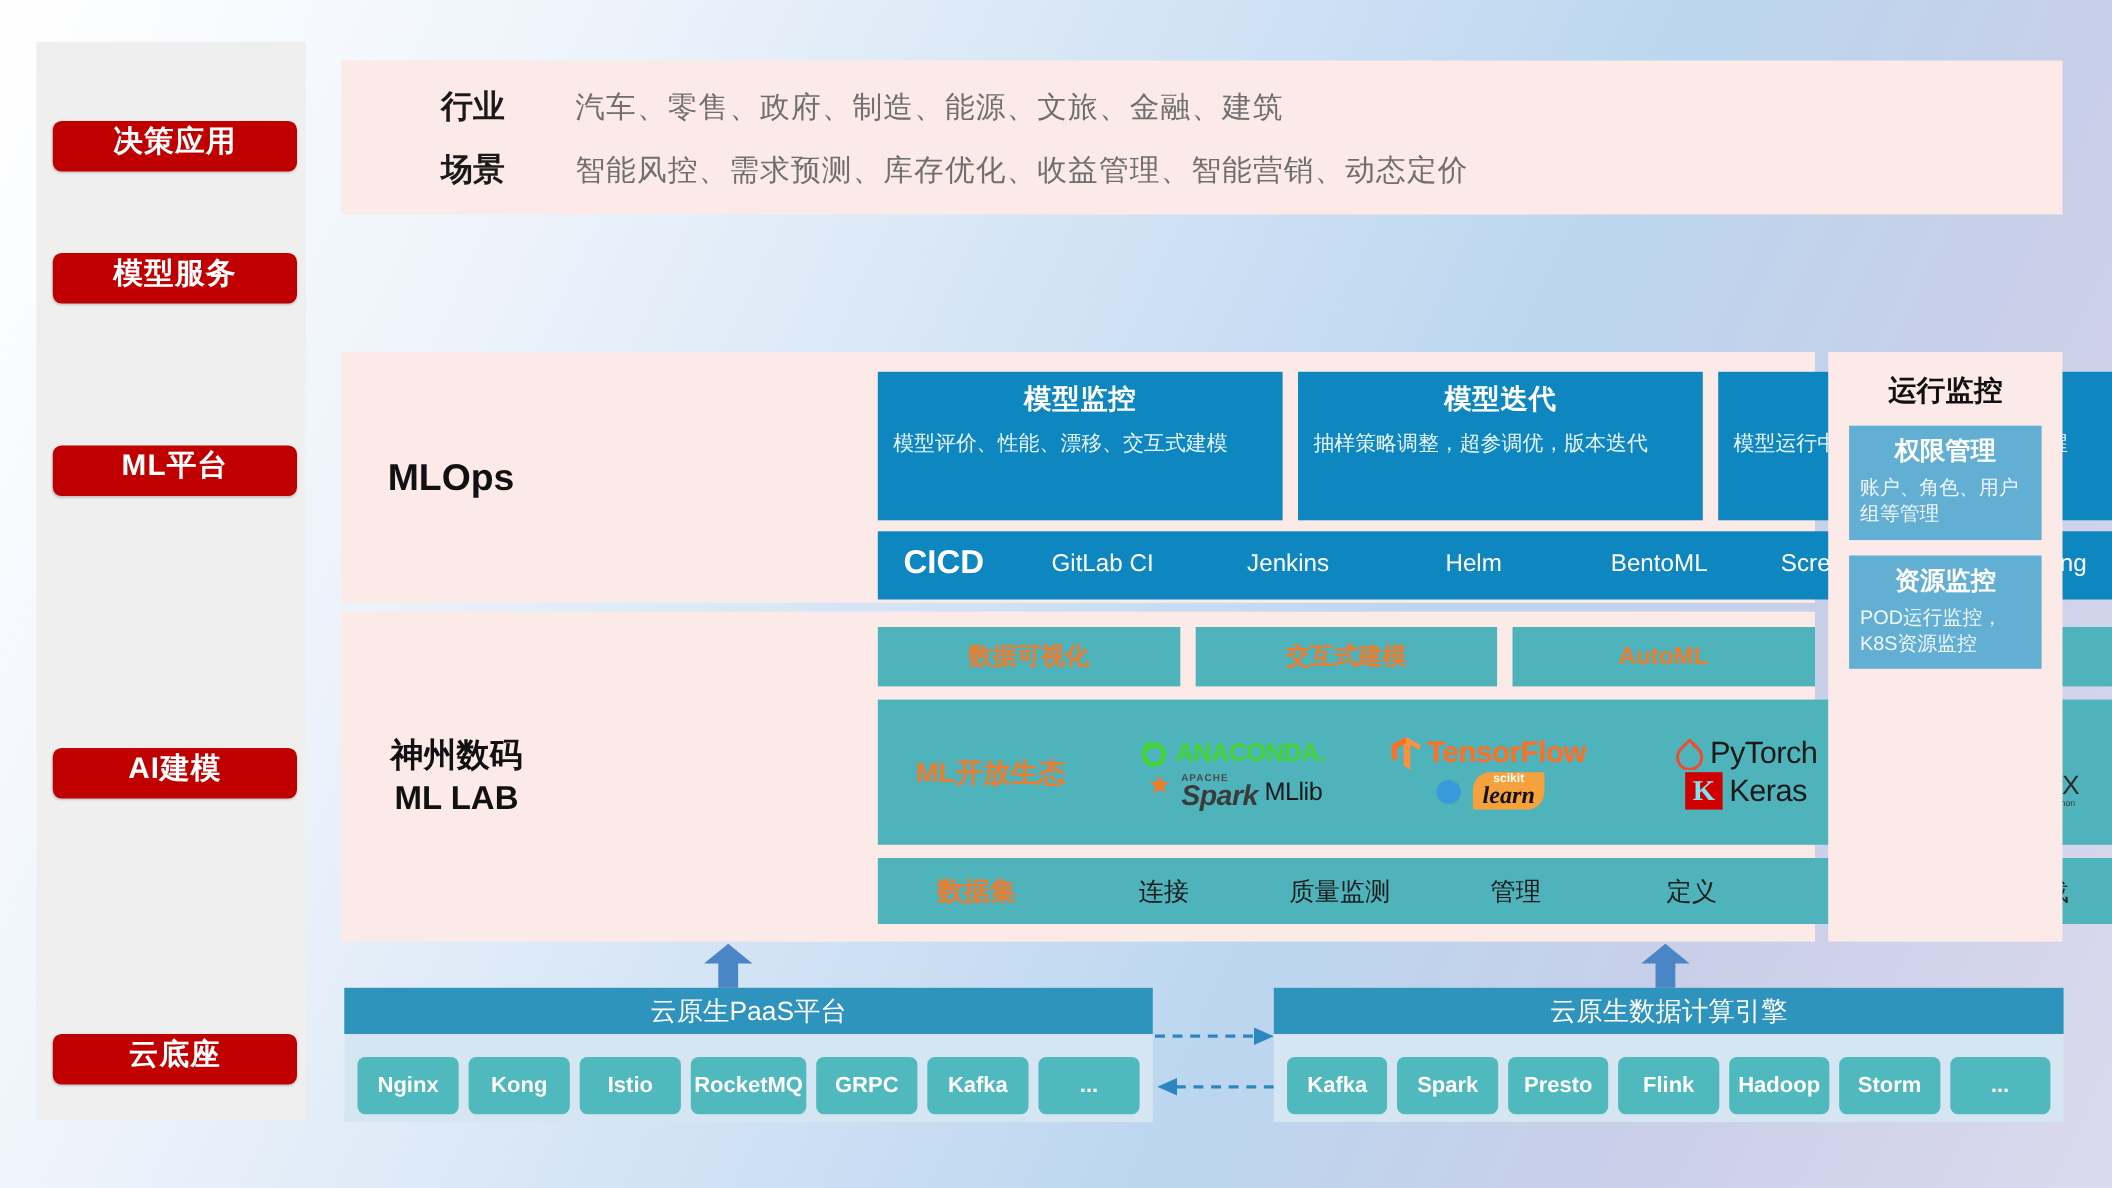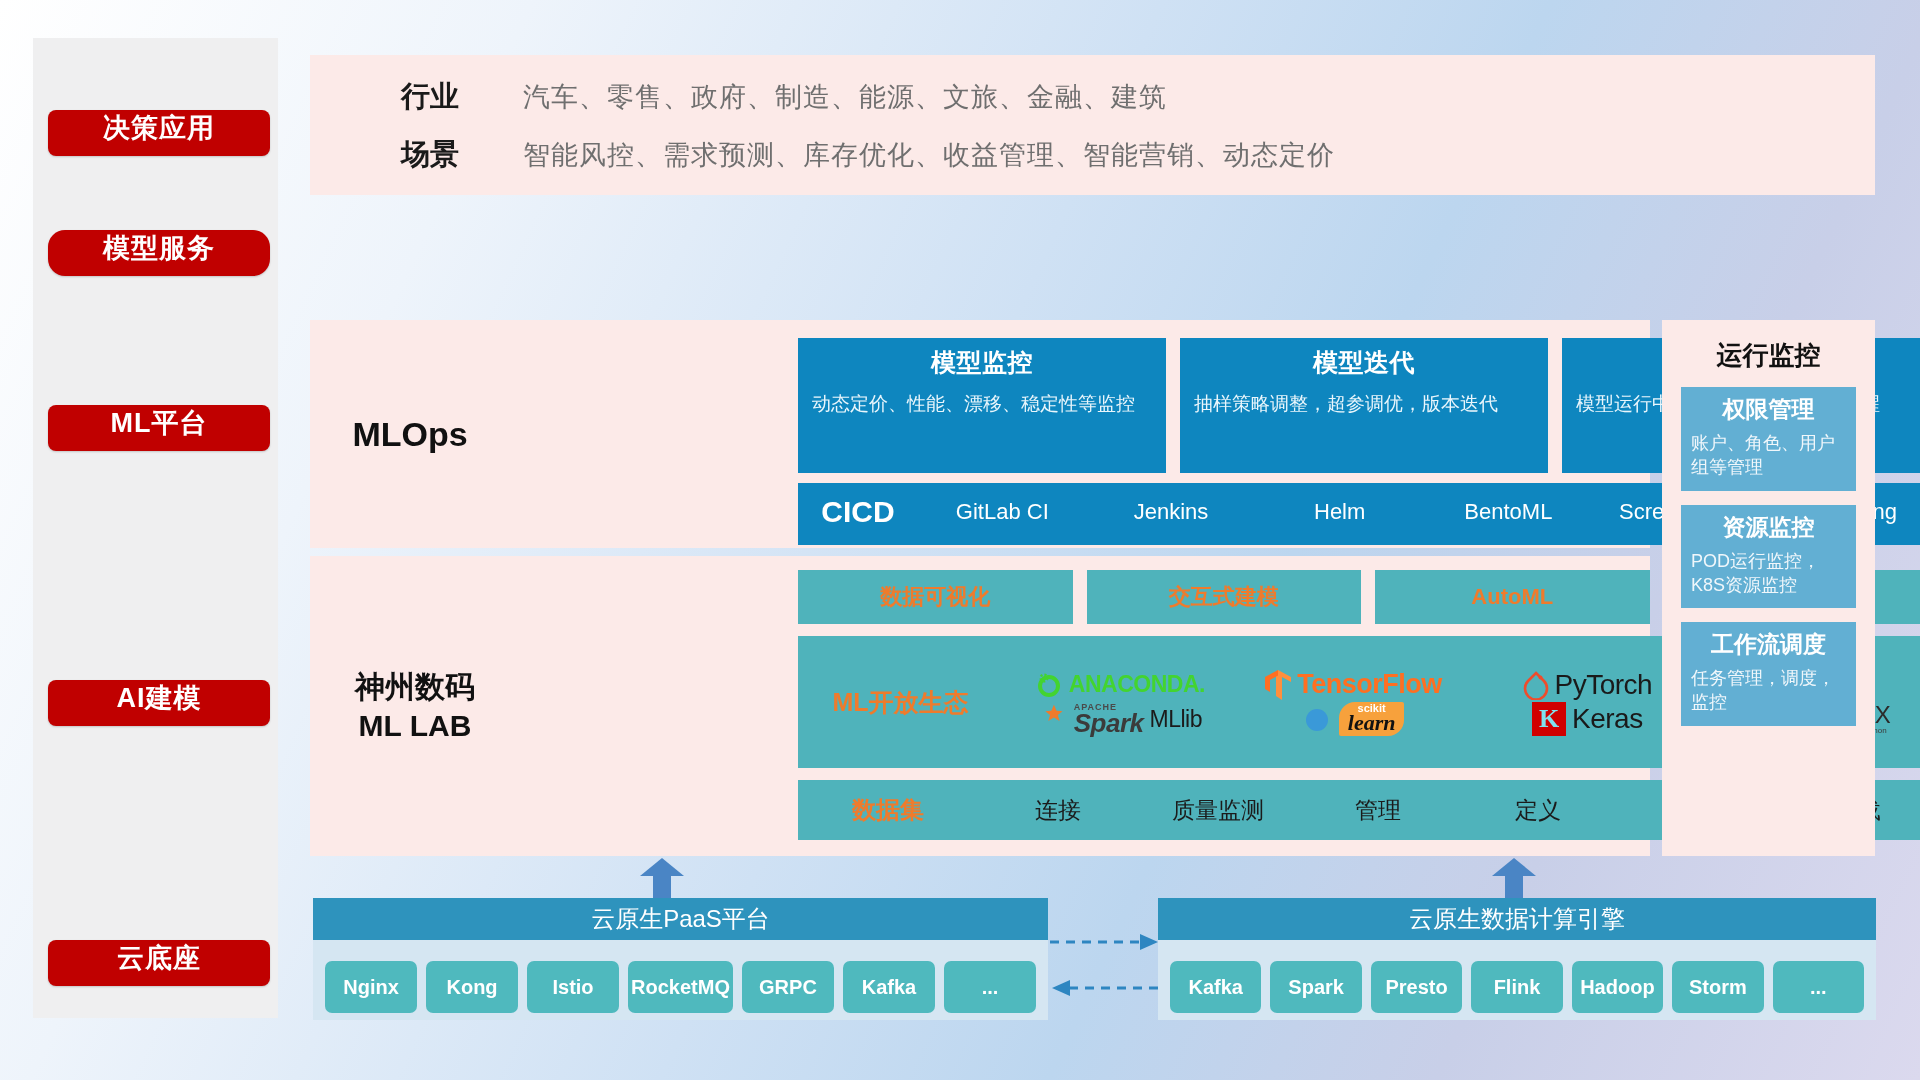--- a/index.html
+++ b/index.html
@@ -18,21 +18,21 @@
   }
   .stage-chip{
     position:absolute;left:48px;width:222px;height:46px;
     background:#c00000;border-radius:8px;
     color:#fff;font-size:27px;font-weight:bold;
     display:flex;justify-content:center;
     letter-spacing:1px;
     box-shadow:0 1px 2px rgba(0,0,0,.18);
   }
   .chip-0{top:110px;}
-  .chip-1{top:230px;border-radius:17px;}
+  .chip-1{top:230px;}
   .chip-2{top:405px;}
   .chip-3{top:680px;}
   .chip-4{top:940px;}
 
   
   .band{position:absolute;background:#fceae8;}
 
   
   .band-decision{left:310px;top:55px;width:1565px;height:140px;}
   .dec-rows{position:absolute;left:0;top:0;width:100%;height:100%;
@@ -144,21 +144,21 @@
       </div>
     </div>
   </div>
 
 
   <div class="band band-mlops">
     <div class="mlops-key">MLOps</div>
     <div class="mlops-cards">
       <div class="mlops-card">
         <h4>模型监控</h4>
-        <p>动态定价、性能、漂移、稳定性等监控</p>
+        <p>模型评价、性能、漂移、交互式建模</p>
       </div>
       <div class="mlops-card">
         <h4>模型迭代</h4>
         <p>抽样策略调整，超参调优，版本迭代</p>
       </div>
       <div class="mlops-card">
         <h4>监控告警中心</h4>
         <p>模型运行中异常事件定义和告警提醒</p>
       </div>
     </div>
@@ -284,24 +284,20 @@
   <div class="band band-monitor">
     <div class="mon-title">运行监控</div>
     <div class="mon-card">
       <h5>权限管理</h5>
       <p>账户、角色、用户组等管理</p>
     </div>
     <div class="mon-card">
       <h5>资源监控</h5>
       <p>POD运行监控，K8S资源监控</p>
     </div>
-    <div class="mon-card">
-      <h5>工作流调度</h5>
-      <p>任务管理，调度，监控</p>
-    </div>
   </div>
 
   <div class="up-arrow arrow-a">
       <b></b>
       <i></i>
     </div>
   <div class="up-arrow arrow-b">
       <b></b>
       <i></i>
     </div>

